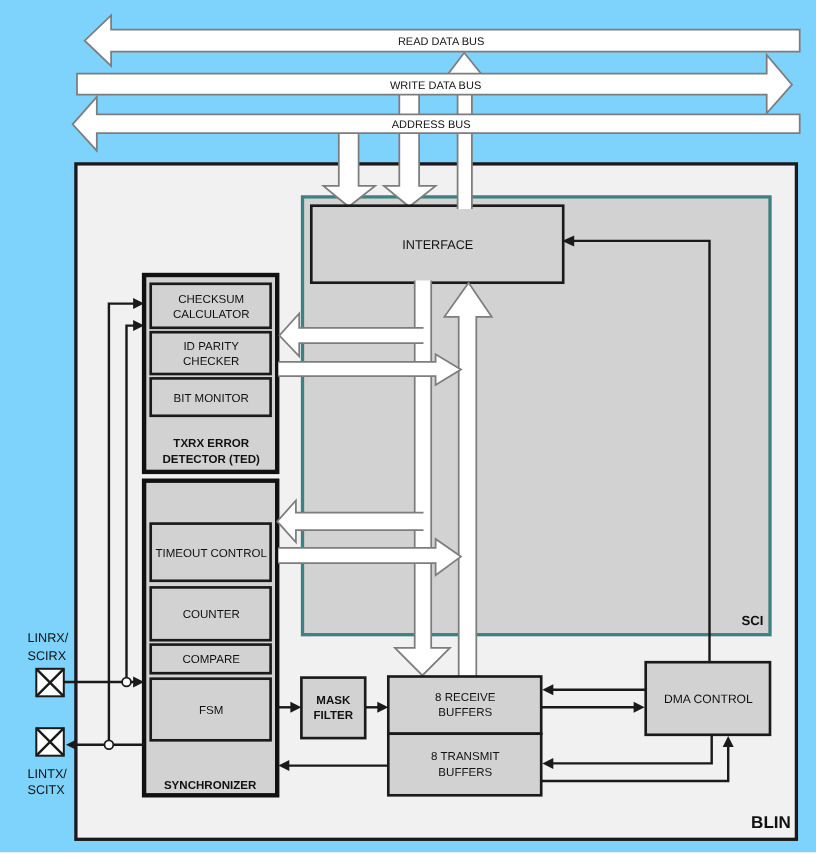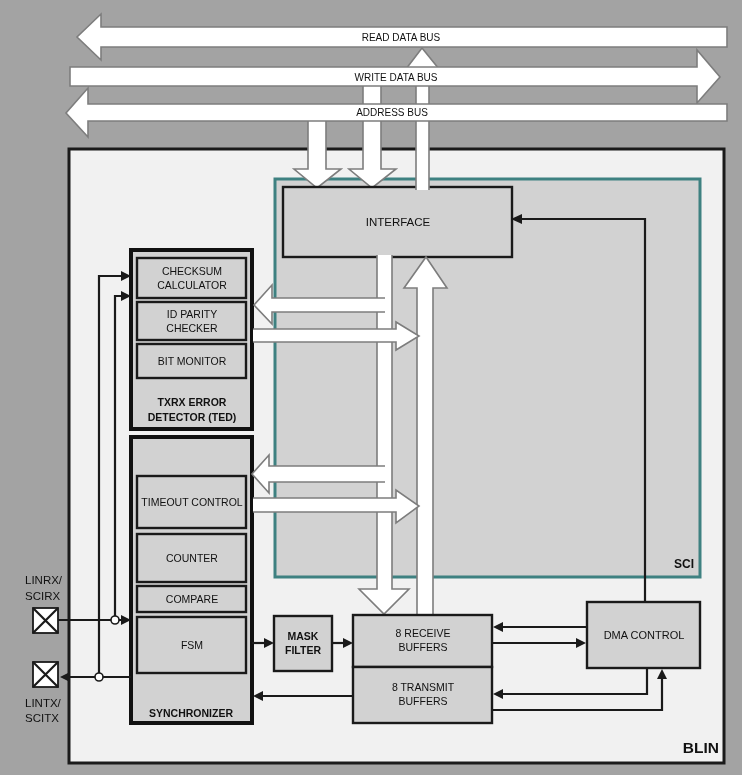--- a/index.html
+++ b/index.html
@@ -1,16 +1,16 @@
 <!DOCTYPE html>
 <html><head>
 <meta charset="utf-8">
 <style>
   html,body{margin:0;padding:0;background:#ffffff;}
-  .stage{position:relative;width:742px;height:775px;background:#a3a3a3;overflow:hidden;}
+  .stage{position:relative;width:742px;height:775px;background:#7dd3fc;overflow:hidden;}
   svg{display:block;}
   text{font-family:"Liberation Sans","DejaVu Sans",sans-serif;fill:#111111;}
   .t   {font-size:10.5px;}
   .tb  {font-size:10.5px;font-weight:bold;}
   .bus-t{font-size:10px;}
   .iface-t{font-size:11.5px;}
   .dma-t{font-size:11px;}
   .sci-t{font-size:12px;font-weight:bold;}
   .blin-t{font-size:15.5px;font-weight:bold;}
   .pin-t{font-size:11.5px;}

